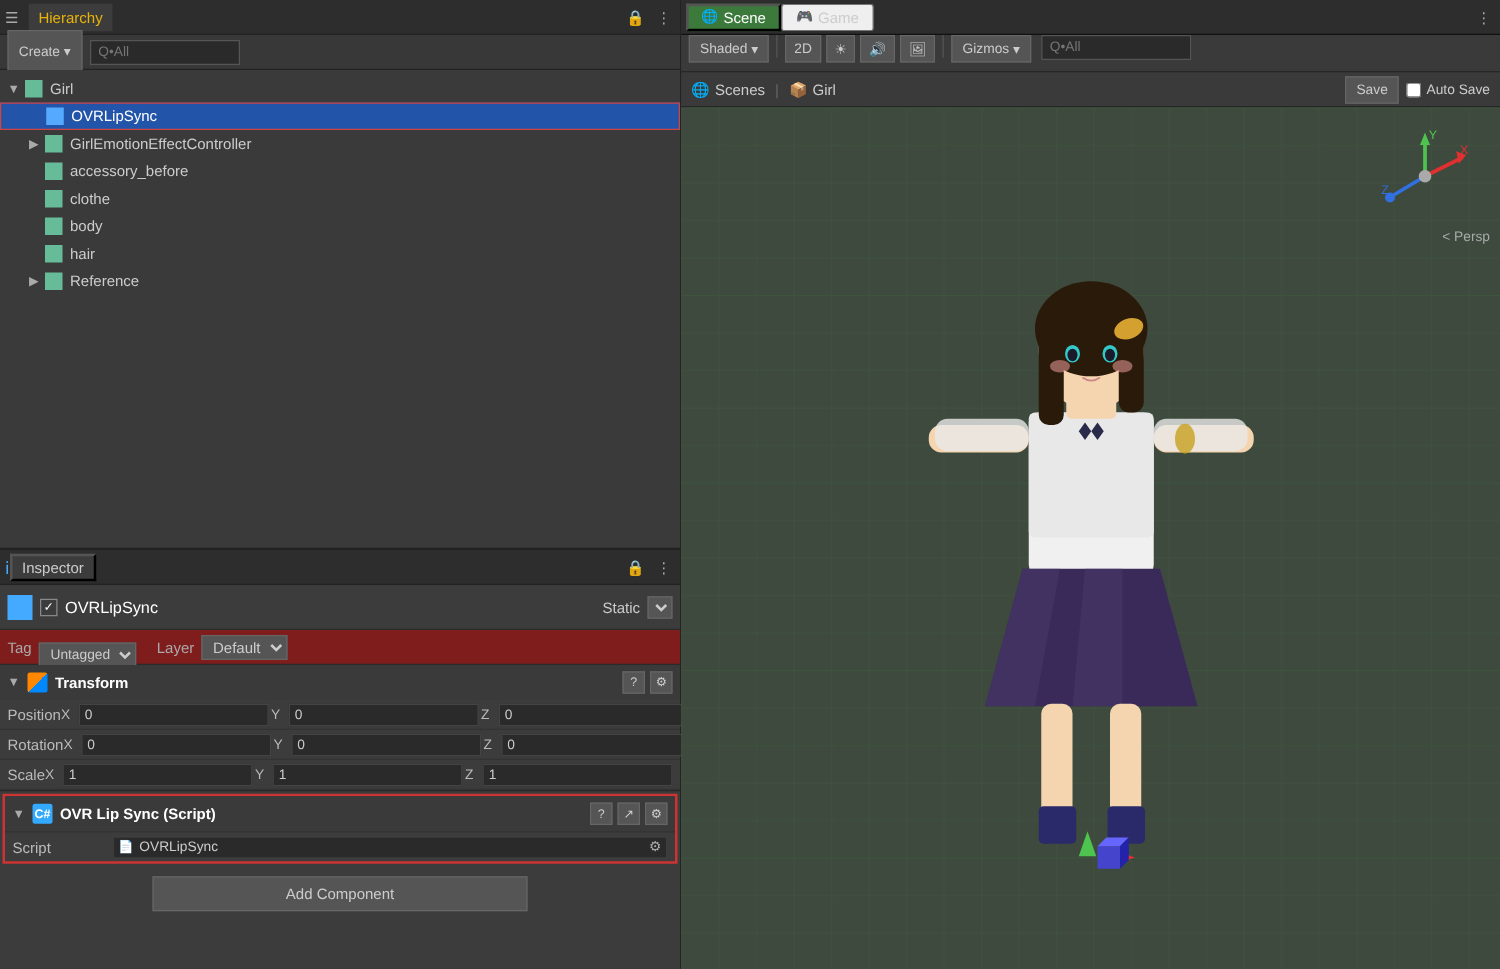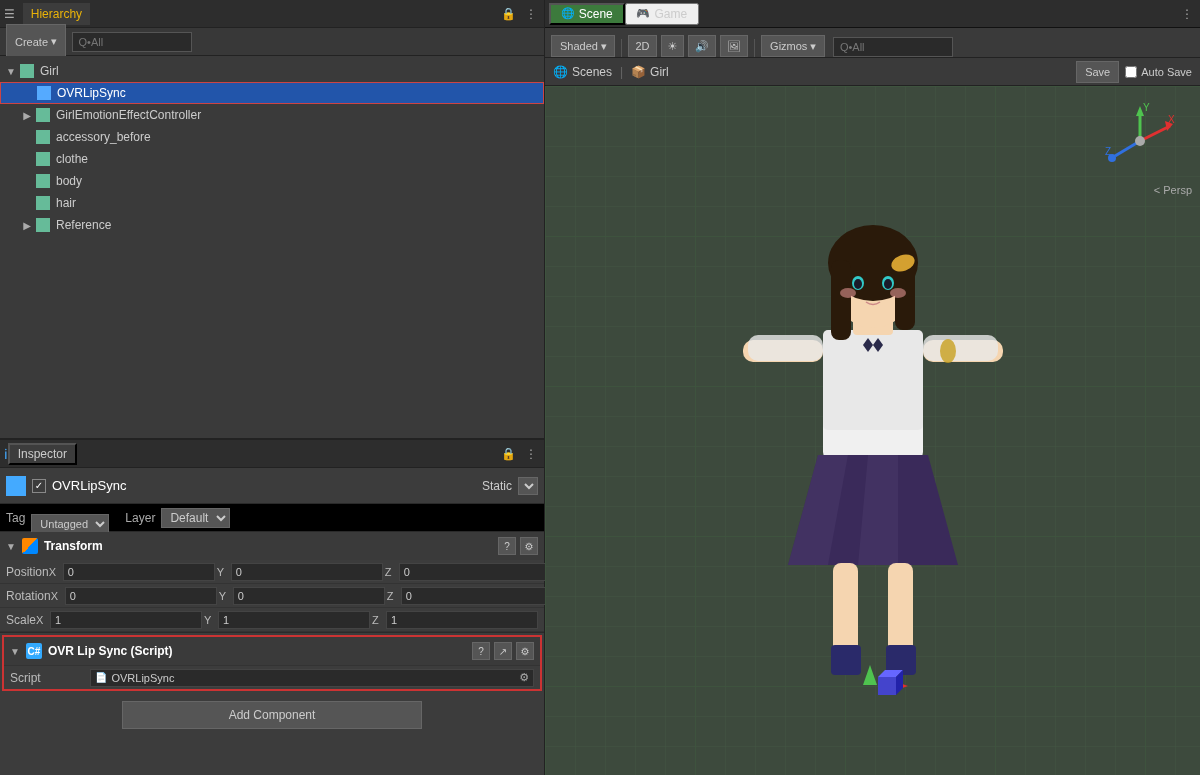--- a/index.html
+++ b/index.html
@@ -41,21 +41,21 @@
     .inspector-tab { background: #3c3c3c; color: #ccc; padding: 2px 8px; font-size: 12px; height: 22px; display: flex; align-items: center; gap: 4px; cursor: pointer; }
     .info-dot { color: #4af; font-size: 14px; }
 
     .inspector-header { height: 36px; background: #3c3c3c; display: flex; align-items: center; padding: 0 6px; border-bottom: 1px solid #2a2a2a; gap: 6px; }
     .obj-icon-blue { width: 20px; height: 20px; background: #4af; display: inline-block; }
     .checkbox-icon { width: 14px; height: 14px; border: 1px solid #888; display: inline-flex; align-items: center; justify-content: center; color: #fff; font-size: 10px; }
     .obj-name { color: #fff; font-size: 13px; flex: 1; }
     .static-label { color: #ccc; font-size: 12px; }
     .static-dropdown { background: #555; border: 1px solid #666; color: #ccc; font-size: 11px; height: 18px; width: 20px; cursor: pointer; }
 
-    .tag-layer-row { height: 28px; background: #000000; display: flex; align-items: center; padding: 0 6px; gap: 6px; border-bottom: 1px solid #2a2a2a; }
+    .tag-layer-row { height: 28px; background: #7f1d1d; display: flex; align-items: center; padding: 0 6px; gap: 6px; border-bottom: 1px solid #2a2a2a; }
     .tag-label { color: #aaa; font-size: 12px; }
     .tag-dropdown { background: #555; border: 1px solid #666; color: #ccc; font-size: 11px; height: 20px; padding: 0 4px; cursor: pointer; margin-top: 13px; }
     .layer-label { color: #aaa; font-size: 12px; }
     .layer-dropdown { background: #555; border: 1px solid #666; color: #ccc; font-size: 12px; height: 20px; padding: 0 4px; cursor: pointer; }
 
     
     .component-section { border-bottom: 1px solid #2a2a2a; }
     .component-header { height: 28px; background: #3a3a3a; display: flex; align-items: center; padding: 0 6px; gap: 6px; cursor: pointer; }
     .component-arrow { color: #aaa; font-size: 10px; }
     .component-icon-transform { width: 16px; height: 16px; background: linear-gradient(135deg, #f80 50%, #08f 50%); display: inline-block; border-radius: 2px; }
@@ -86,21 +86,21 @@
     .right-panel { flex: 1; display: flex; flex-direction: column; }
 
     
     .scene-tab-bar { height: 28px; background: #2d2d2d; display: flex; align-items: center; padding: 0 4px; border-bottom: 1px solid #111; }
     .scene-tab { padding: 2px 10px; font-size: 12px; cursor: pointer; height: 22px; display: flex; align-items: center; gap: 4px; color: #ccc; }
     .scene-tab.active { background: #3c7a3c; color: #fff; }
     .scene-tab-icon { font-size: 11px; }
     .scene-panel-nav { margin-left: auto; display: flex; align-items: center; gap: 3px; }
 
     
-    .scene-toolbar { height: 30px; background: #3a3a3a; display: flex; align-items: flex-end; padding: 0 6px; gap: 4px; border-bottom: 1px solid #222; }
+    .scene-toolbar { height: 30px; background: #3a3a3a; display: flex; align-items: flex-start; padding: 0 6px; gap: 4px; border-bottom: 1px solid #222; }
     .shaded-btn { background: #555; border: 1px solid #666; color: #ccc; font-size: 11px; padding: 2px 8px; height: 22px; cursor: pointer; display: flex; align-items: center; gap: 3px; }
     .tb-btn { background: #555; border: 1px solid #666; color: #ccc; font-size: 11px; padding: 2px 6px; height: 22px; cursor: pointer; }
     .tb-separator { width: 1px; background: #555; height: 18px; margin: 0 2px; }
 
     
     .scene-breadcrumb { height: 28px; background: #3a3a3a; display: flex; align-items: center; padding: 0 8px; border-bottom: 1px solid #222; gap: 8px; }
     .bread-link { color: #ccc; font-size: 12px; cursor: pointer; display: flex; align-items: center; gap: 4px; }
     .bread-icon-scene { color: #4a4; font-size: 12px; }
     .bread-icon-girl { color: #4af; font-size: 12px; }
     .bread-separator { color: #666; }

